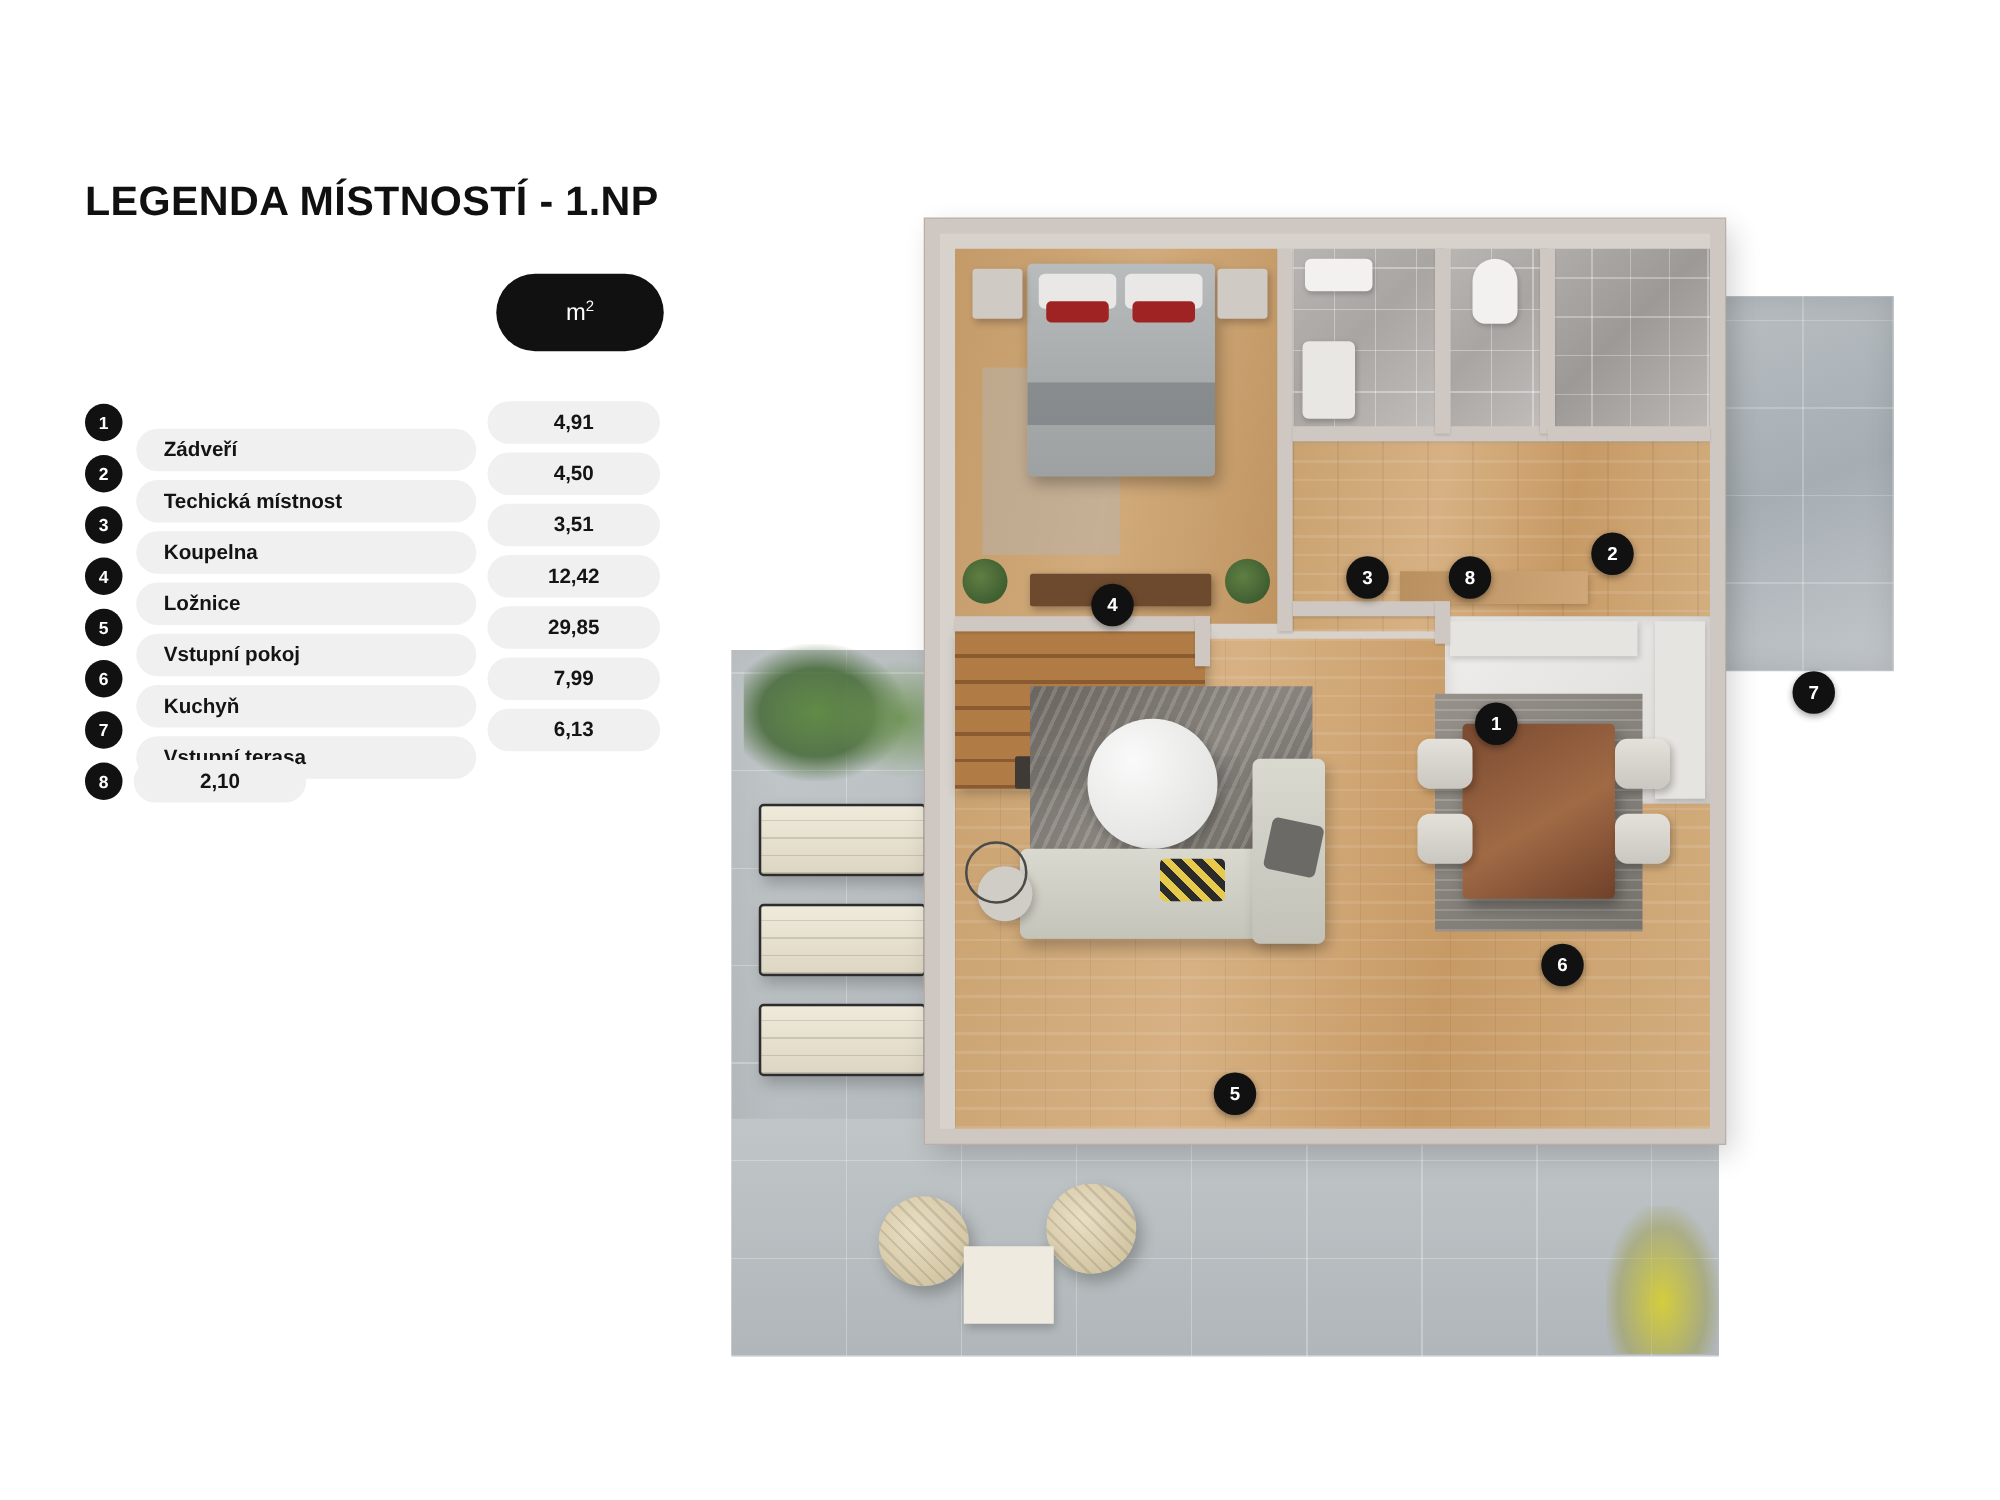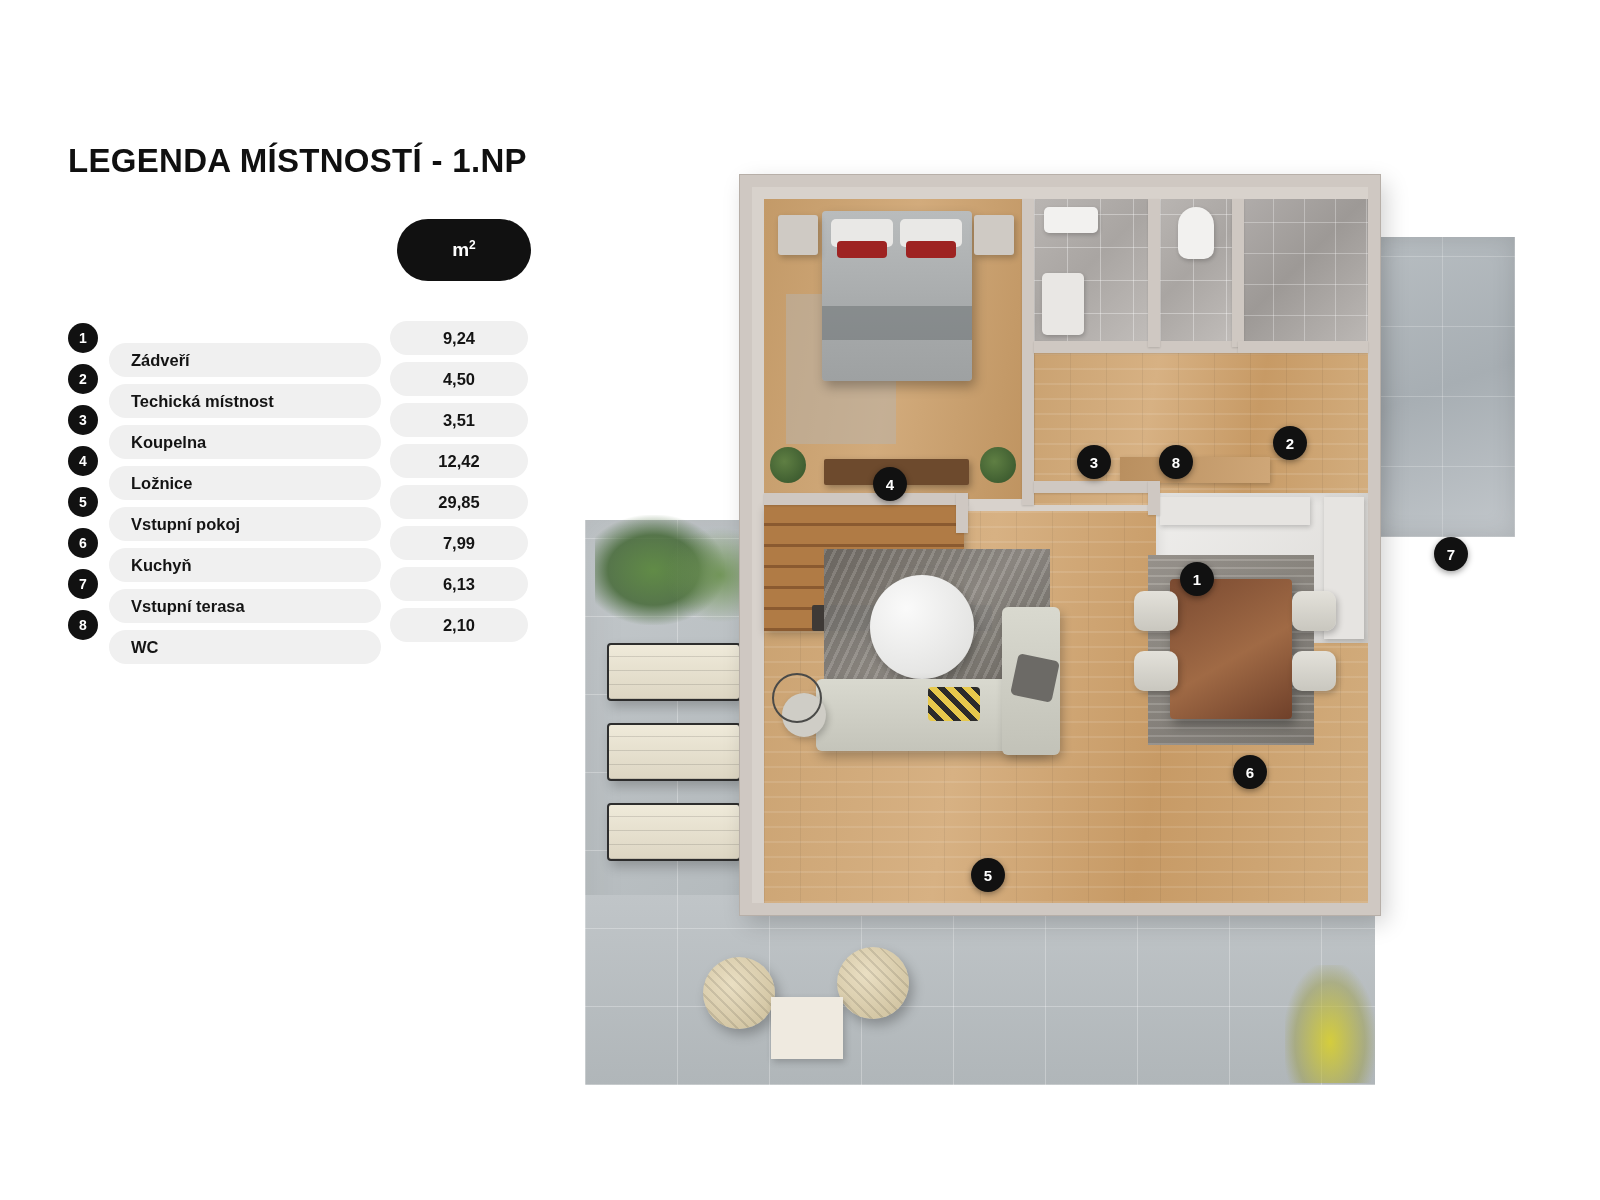--- a/index.html
+++ b/index.html
@@ -29,21 +29,21 @@
     position:absolute;
     left:329px; top:77px;
     width:134px;height:62px;
     background:#111111;
     border-radius:31px;
     display:flex;align-items:center;justify-content:center;
   }
   .unit-pill span{
     color:#ffffff;
     font-size:19px;
-    font-weight:bold;
+    font-weight:normal;
   }
   .unit-pill sup{font-size:12px;}
 
   .legend-rows{
     position:absolute;
     left:0; top:179px;
     width:470px;
   }
   .legend-row{
     display:flex;
@@ -310,21 +310,21 @@
   <h1 class="legend-title">LEGENDA MÍSTNOSTÍ - 1.NP</h1>
 
   <div class="unit-pill">
     <span><span>m</span><sup>2</sup></span>
   </div>
 
   <div class="legend-rows">
     <div class="legend-row">
       <div class="num-badge">1</div>
       <div class="row-name">Zádveří</div>
-      <div class="row-area">9,24</div>
+      <div class="row-area">4,91</div>
     </div>
     <div class="legend-row">
       <div class="num-badge">2</div>
       <div class="row-name">Techická místnost</div>
       <div class="row-area">4,50</div>
     </div>
     <div class="legend-row">
       <div class="num-badge">3</div>
       <div class="row-name">Koupelna</div>
       <div class="row-area">3,51</div>
@@ -344,21 +344,20 @@
       <div class="row-name">Kuchyň</div>
       <div class="row-area">7,99</div>
     </div>
     <div class="legend-row">
       <div class="num-badge">7</div>
       <div class="row-name">Vstupní terasa</div>
       <div class="row-area">6,13</div>
     </div>
     <div class="legend-row">
       <div class="num-badge">8</div>
-      <div class="row-name">WC</div>
       <div class="row-area">2,10</div>
     </div>
   </div>
 </div>
 
 <div class="plan">
 
   <div class="paving"></div>
   <div class="paving2"></div>
   <div class="terrace7"></div>

